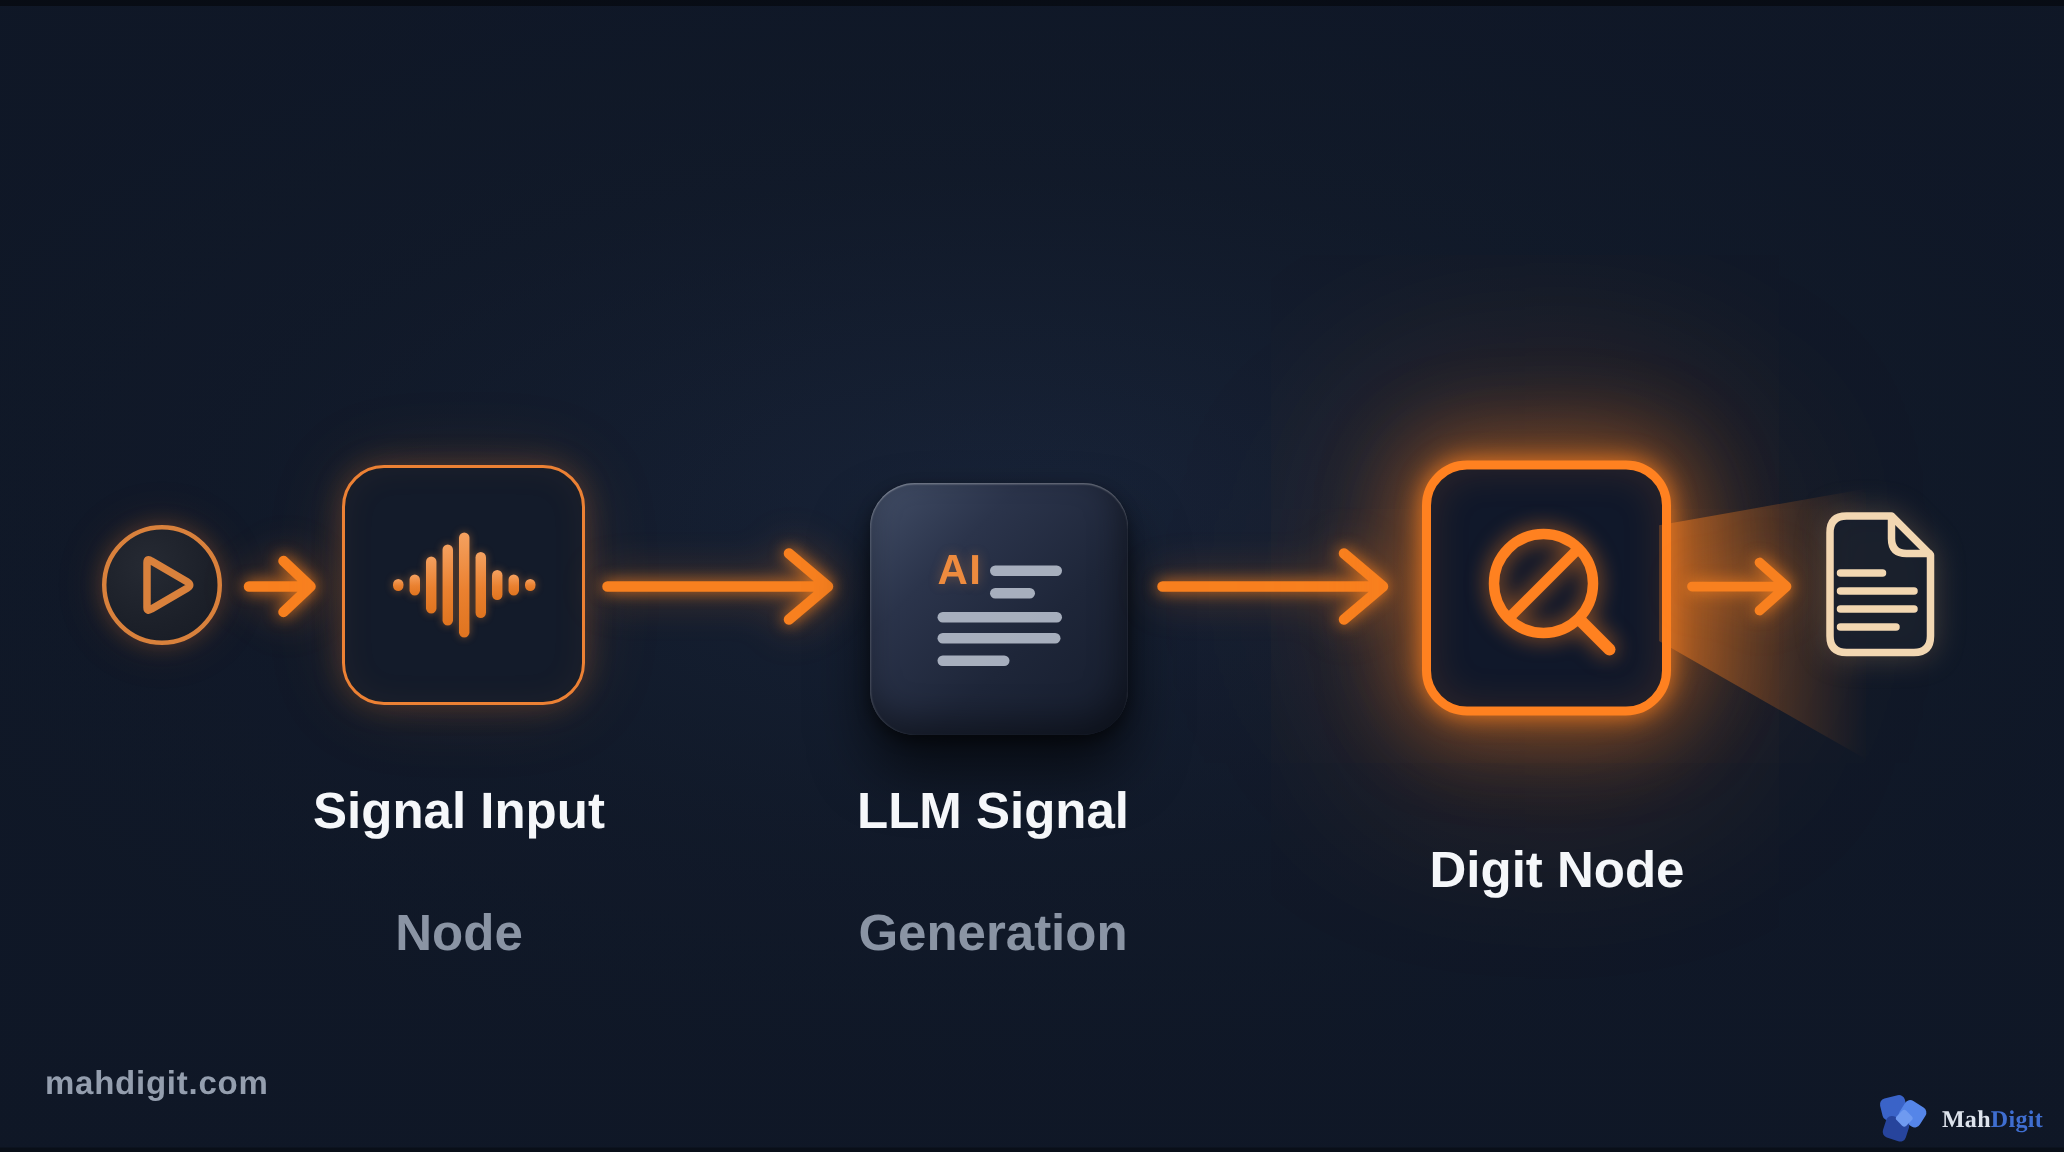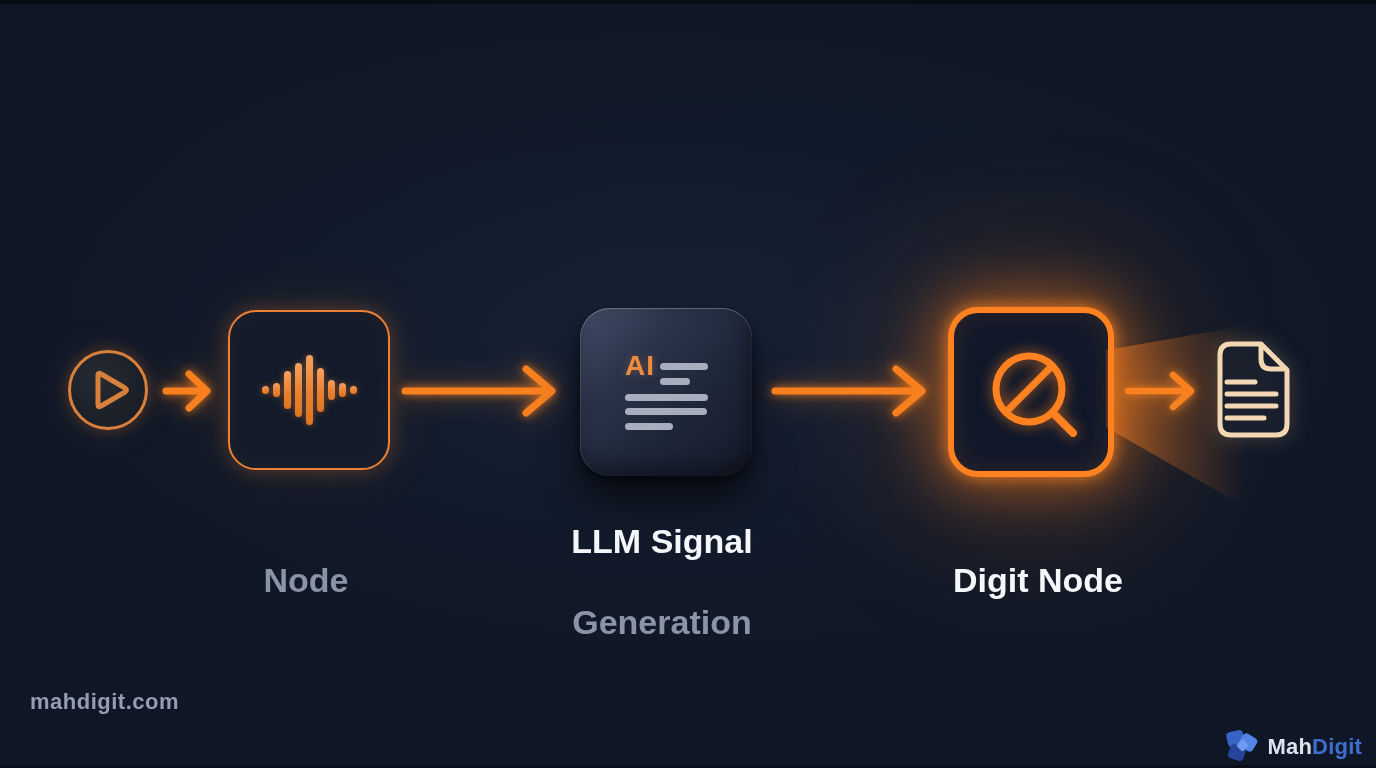--- a/index.html
+++ b/index.html
@@ -31,21 +31,21 @@
     box-shadow:0 0 20px rgba(238,129,51,.28), 0 0 55px rgba(238,129,51,.12), inset 0 0 24px rgba(238,129,51,.06);
   }
   .waveform{display:flex;align-items:center;gap:4px;}
   .waveform i{
     display:block;width:7px;border-radius:4px;
     background:linear-gradient(180deg,#f5a160 0%, #ea8130 55%, #e0741f 100%);
     box-shadow:0 0 6px rgba(240,140,60,.45);
   }
 
   .llm{
-    left:580px;top:308px;width:172px;height:168px;border-radius:30px;
+    left:580px;top:322px;width:172px;height:168px;border-radius:30px;
     background:linear-gradient(135deg,#434f68 0%, #2b344b 30%, #1e2639 62%, #151c2c 100%);
     box-shadow:0 24px 38px rgba(0,0,0,.6), 0 4px 10px rgba(0,0,0,.45),
                inset 0 1px 1px rgba(255,255,255,.28), inset 1px 0 1px rgba(255,255,255,.1),
                inset -4px -10px 22px rgba(0,0,0,.4);
   }
   .llm .ai{
     position:absolute;left:45px;top:42px;
     font-size:28px;font-weight:700;letter-spacing:1px;color:#ee8b3e;
     text-shadow:0 0 8px rgba(238,139,62,.35);
   }
@@ -89,30 +89,30 @@
   .label{position:absolute;top:520px;width:340px;text-align:center;
          font-size:34px;font-weight:700;line-height:42px;}
   .label .t{color:#f5f7fa;}
   .label .s{color:#8a94a4;margin-top:39px;}
   .label .s.w{color:#f5f7fa;}
   .l-signal{left:136px;}
   .l-llm{left:492px;}
   .l-anti{left:868px;}
 
   
-  .site{position:absolute;left:30px;top:689px;font-size:22px;font-weight:700;
+  .site{position:absolute;left:30px;top:709px;font-size:22px;font-weight:700;
         letter-spacing:.5px;color:#949eae;}
   .brand{position:absolute;right:14px;top:729px;display:flex;align-items:center;gap:7px;}
   .brand-icon{position:relative;width:36px;height:36px;}
   .brand-icon i{position:absolute;display:block;border-radius:4px;}
   .brand-icon .p1{left:2px;top:2px;width:17px;height:15px;background:#3a63c8;transform:rotate(-14deg);}
   .brand-icon .p2{left:15px;top:6px;width:16px;height:15px;background:#5585e8;transform:rotate(32deg);}
   .brand-icon .p3{left:4px;top:16px;width:16px;height:15px;background:#27449c;transform:rotate(18deg);}
   .brand-icon .p4{left:13px;top:12px;width:9px;height:9px;background:#6f9af0;transform:rotate(45deg);border-radius:2px;}
-  .brand-text{font-size:22px;font-weight:700;letter-spacing:.2px;}
+  .brand-text{font-size:16px;font-weight:700;letter-spacing:.2px;font-family:Liberation Serif, serif;}
   .brand-text .b1{color:#dde3ec;}
   .brand-text .b2{color:#3f6ed0;}
 </style>
 </head>
 <body>
 
 <div class="canvas">
 
   <div class="node play">
     <svg width="80" height="80" viewBox="0 0 80 80">
@@ -169,20 +169,21 @@
     <path d="M4 23 H62 M49 7 L67 23 L49 39" stroke-width="6.5"></path>
   </svg>
 
   <svg class="doc" width="80" height="100" viewBox="0 0 80 100">
     <path d="M17 4 H47 L73 30 V84 Q73 95 62 95 H17 Q6 95 6 84 V15 Q6 4 17 4 Z" fill="#141c2bE0"></path>
     <path d="M47 5 V19 Q47 29 57 29 H72" fill="none"></path>
     <path d="M13 42 H41 M13 54 H62 M13 66 H62 M13 78 H50" fill="none"></path>
   </svg>
 
   <div class="label l-signal">
+    <div class="t">Signal Input</div>
     <div class="s">Node</div>
   </div>
   <div class="label l-llm">
     <div class="t">LLM Signal</div>
     <div class="s">Generation</div>
   </div>
   <div class="label l-anti">
     <div class="s w">Digit Node</div>
   </div>
 

